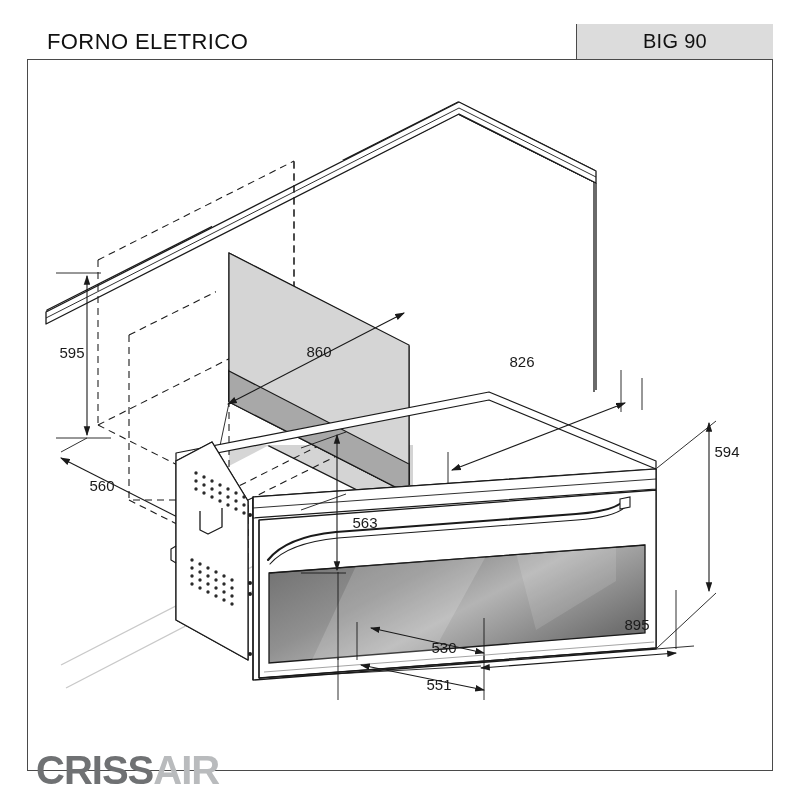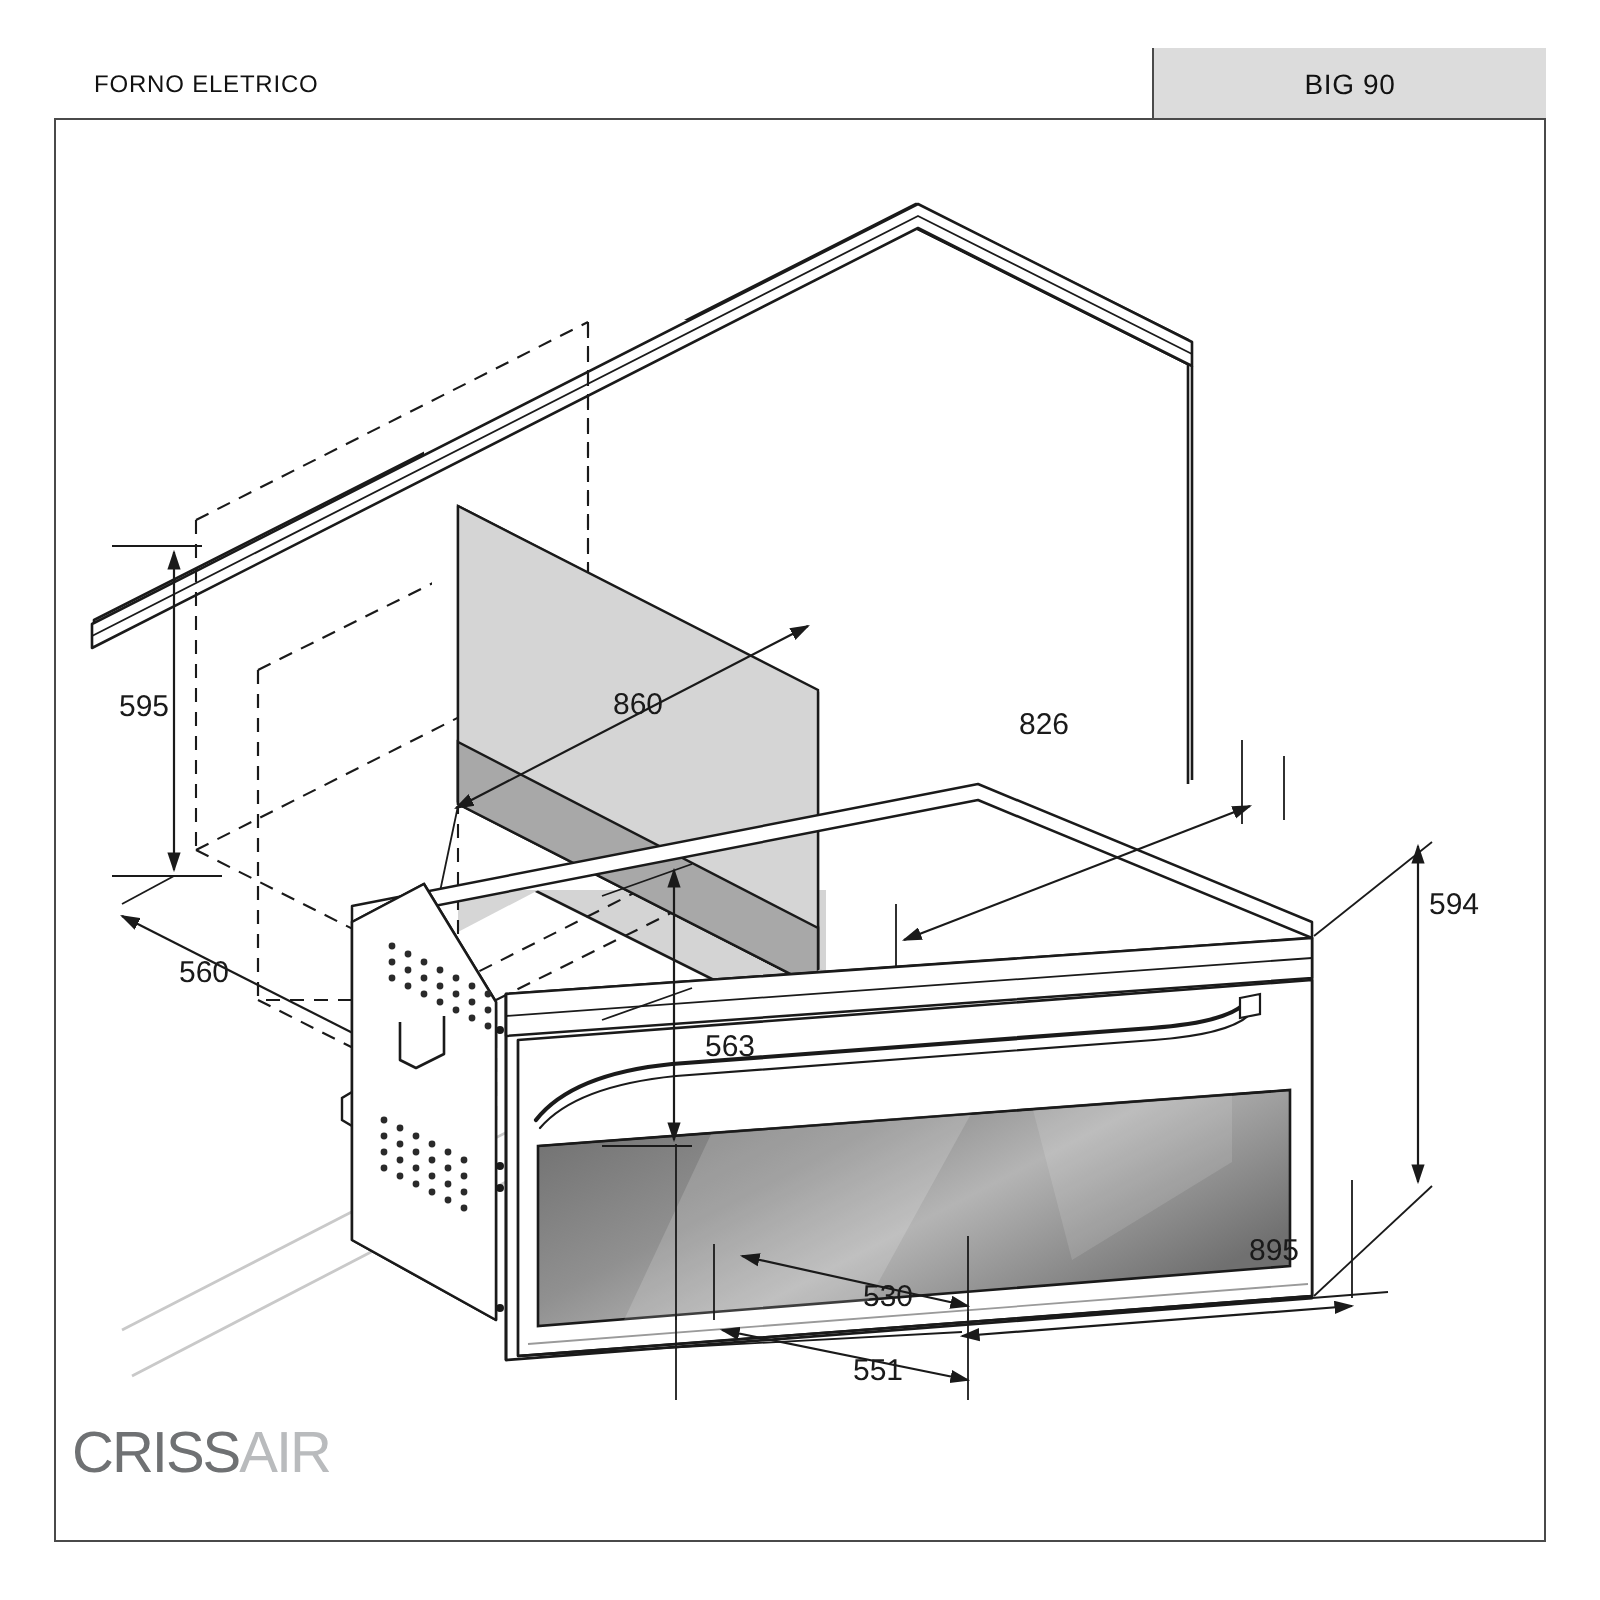--- a/index.html
+++ b/index.html
@@ -37,55 +37,55 @@
     box-sizing: border-box;
     border-bottom: 1.5px solid #4a4a4a;
     display: flex;
     align-items: stretch;
   }
   .title-left {
     flex: 1 1 auto;
     display: flex;
     align-items: center;
     padding-left: 20px;
-    font-size: 12px;
+    font-size: 22px;
     letter-spacing: 0.4px;
     color: #111111;
     background: #ffffff;
   }
   .title-right {
     width: 196px;
     border-left: 1.5px solid #4a4a4a;
     background: #dcdcdc;
     display: flex;
     align-items: center;
     justify-content: center;
-    font-size: 14px;
+    font-size: 20px;
     letter-spacing: 0.3px;
     color: #111111;
   }
   .drawing-area {
     position: absolute;
     left: 16px;
     top: 60px;
     width: 746px;
     height: 711px;
     overflow: hidden;
   }
   svg.draw {
     position: absolute;
     left: 0;
     top: 0;
   }
   .logo {
     position: absolute;
     left: 36px;
-    top: 713px;
-    font-size: 29px;
-    font-weight: normal;
+    top: 750px;
+    font-size: 40px;
+    font-weight: bold;
     letter-spacing: -1px;
     line-height: 1;
   }
   .logo .dark { color: #6f7173; }
   .logo .light { color: #b9bbbd; }
   .dim-text {
     font-family: "Liberation Sans", sans-serif;
     font-size: 15px;
     fill: #1a1a1a;
   }

